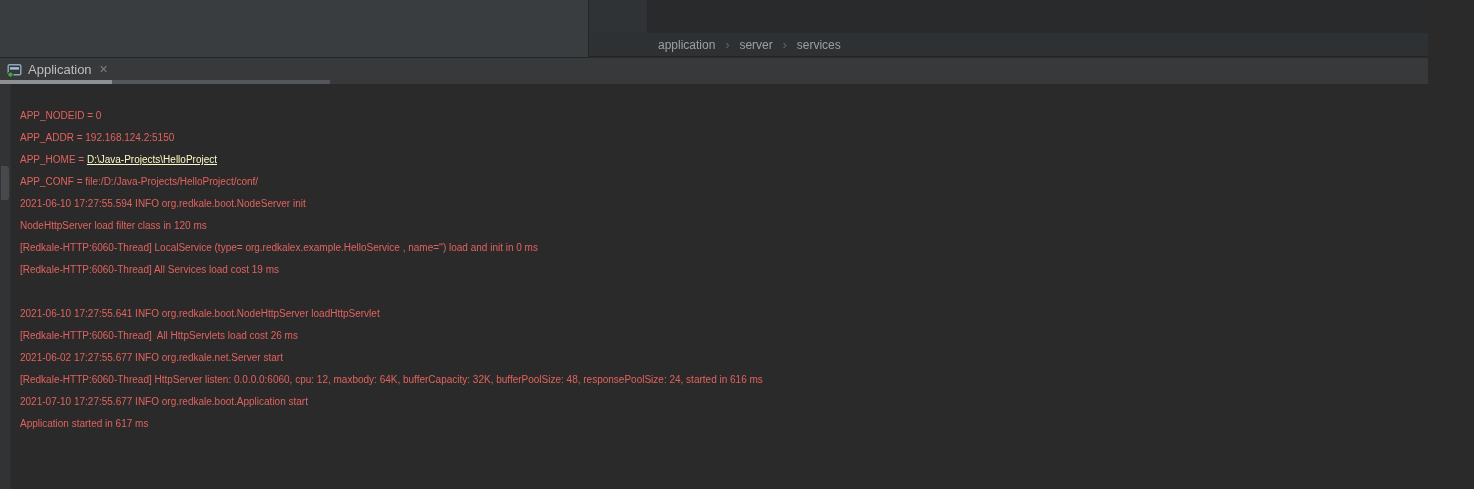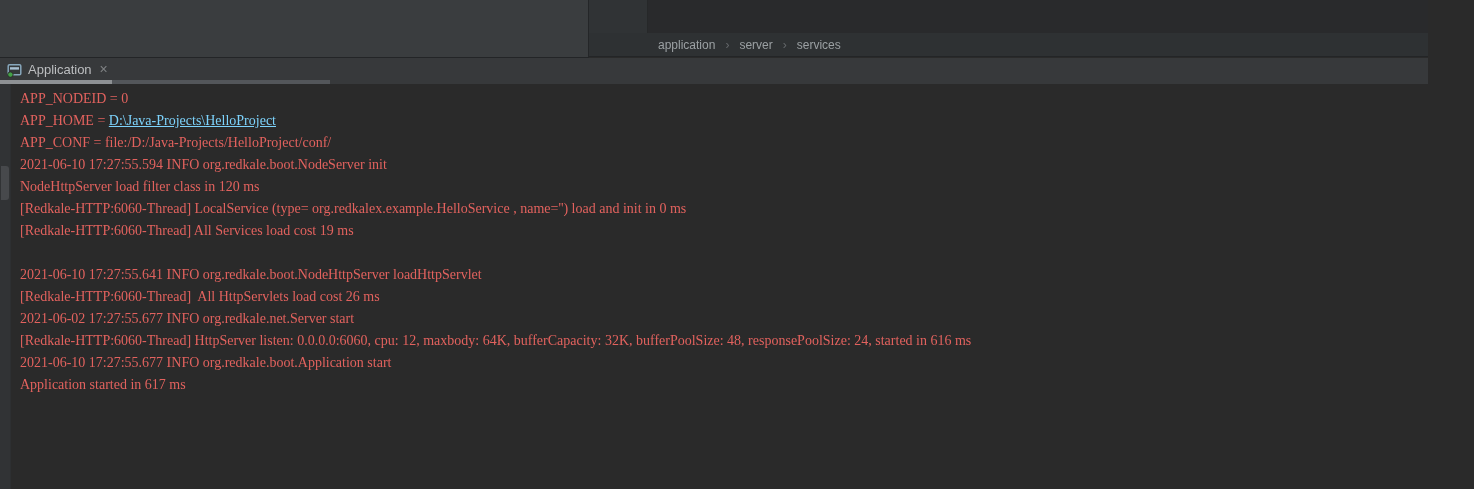--- a/index.html
+++ b/index.html
@@ -29,26 +29,26 @@
   .tab-close{color:#7f8284;font-size:14px;line-height:14px;cursor:default;}
   .hscroll-thumb{position:absolute;left:3px;top:22px;width:327px;height:4px;background:#53565a;}
   .tab-underline{position:absolute;left:0;top:22px;width:112px;height:4px;background:#8e9194;}
 
   
   .console{position:absolute;left:0;top:84px;width:1474px;height:405px;background:#2a2a2a;}
   .console-gutter{position:absolute;left:0;top:0;width:10px;height:405px;
                   background:#313335;border-right:1px solid #2d2f31;}
   .gutter-thumb{position:absolute;left:1px;top:82px;width:8px;height:34px;
                 background:#47494c;border-radius:0 3px 3px 0;}
-  .console-log{position:absolute;left:20px;top:4px;right:0;
-               font-family:Liberation Serif, serif;
-               font-size:14px;line-height:22px;}
+  .console-log{position:absolute;left:20px;top:21px;right:0;
+               font-family:Liberation Sans, sans-serif;
+               font-size:10px;line-height:22px;}
   .log-line{white-space:pre;height:22px;}
   .seg-err{color:#e2625e;}
-  .seg-link{color:#7dd3fc;text-decoration:underline;cursor:pointer;}
+  .seg-link{color:#fef9c3;text-decoration:underline;cursor:pointer;}
 </style>
 </head>
 <body>
 
 <div class="stage">
 
   <div class="top-left-panel"></div>
   <div class="top-mid-panel"></div>
   <div class="top-right-panel"></div>
 
@@ -73,29 +73,30 @@
     <div class="hscroll-thumb"></div>
     <div class="tab-underline"></div>
   </div>
 
   <div class="console">
     <div class="console-gutter">
       <div class="gutter-thumb"></div>
     </div>
     <div class="console-log">
         <div class="log-line"><span class="seg-err">APP_NODEID = 0</span></div>
+        <div class="log-line"><span class="seg-err">APP_ADDR = 192.168.124.2:5150</span></div>
         <div class="log-line"><span class="seg-err">APP_HOME = </span><span class="seg-link">D:\Java-Projects\HelloProject</span></div>
         <div class="log-line"><span class="seg-err">APP_CONF = file:/D:/Java-Projects/HelloProject/conf/</span></div>
         <div class="log-line"><span class="seg-err">2021-06-10 17:27:55.594 INFO org.redkale.boot.NodeServer init</span></div>
         <div class="log-line"><span class="seg-err">NodeHttpServer load filter class in 120 ms</span></div>
         <div class="log-line"><span class="seg-err">[Redkale-HTTP:6060-Thread] LocalService (type= org.redkalex.example.HelloService , name='') load and init in 0 ms</span></div>
         <div class="log-line"><span class="seg-err">[Redkale-HTTP:6060-Thread] All Services load cost 19 ms</span></div>
         <div class="log-line">&nbsp;</div>
         <div class="log-line"><span class="seg-err">2021-06-10 17:27:55.641 INFO org.redkale.boot.NodeHttpServer loadHttpServlet</span></div>
         <div class="log-line"><span class="seg-err">[Redkale-HTTP:6060-Thread]  All HttpServlets load cost 26 ms</span></div>
         <div class="log-line"><span class="seg-err">2021-06-02 17:27:55.677 INFO org.redkale.net.Server start</span></div>
         <div class="log-line"><span class="seg-err">[Redkale-HTTP:6060-Thread] HttpServer listen: 0.0.0.0:6060, cpu: 12, maxbody: 64K, bufferCapacity: 32K, bufferPoolSize: 48, responsePoolSize: 24, started in 616 ms</span></div>
-        <div class="log-line"><span class="seg-err">2021-06-10 17:27:55.677 INFO org.redkale.boot.Application start</span></div>
+        <div class="log-line"><span class="seg-err">2021-07-10 17:27:55.677 INFO org.redkale.boot.Application start</span></div>
         <div class="log-line"><span class="seg-err">Application started in 617 ms</span></div>
       </div>
   </div>
 
 </div>
 
 </body></html>

